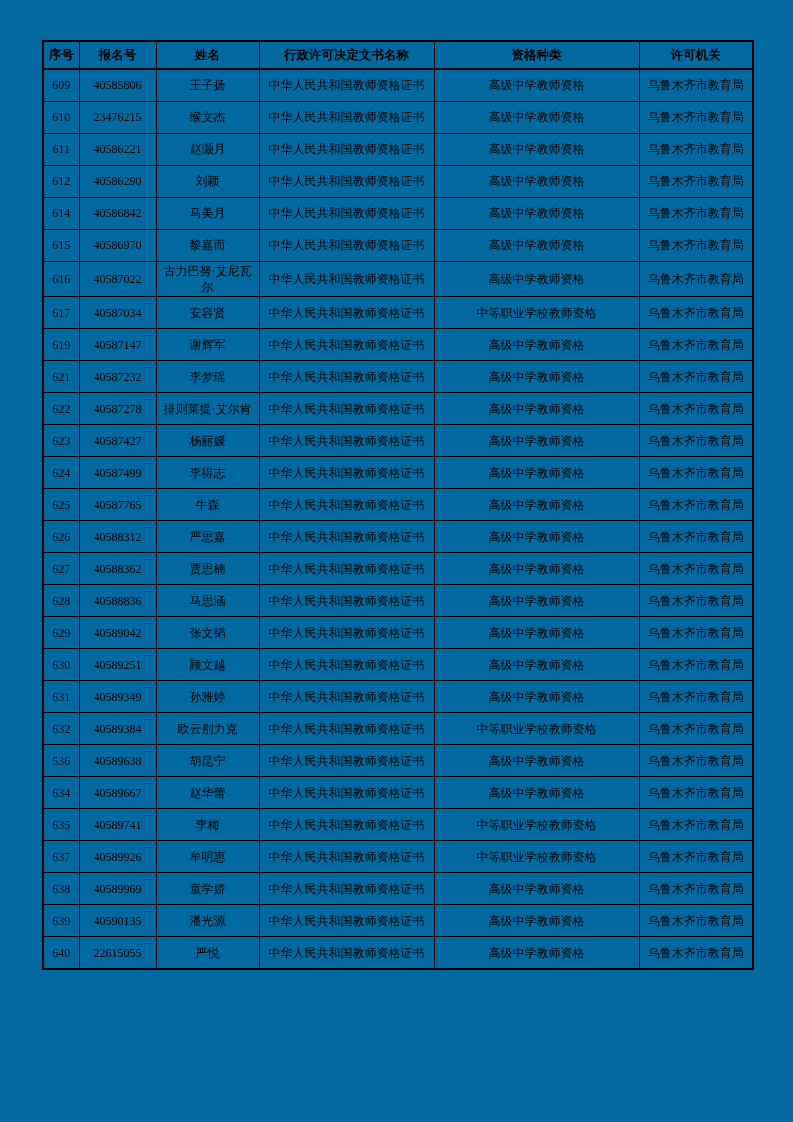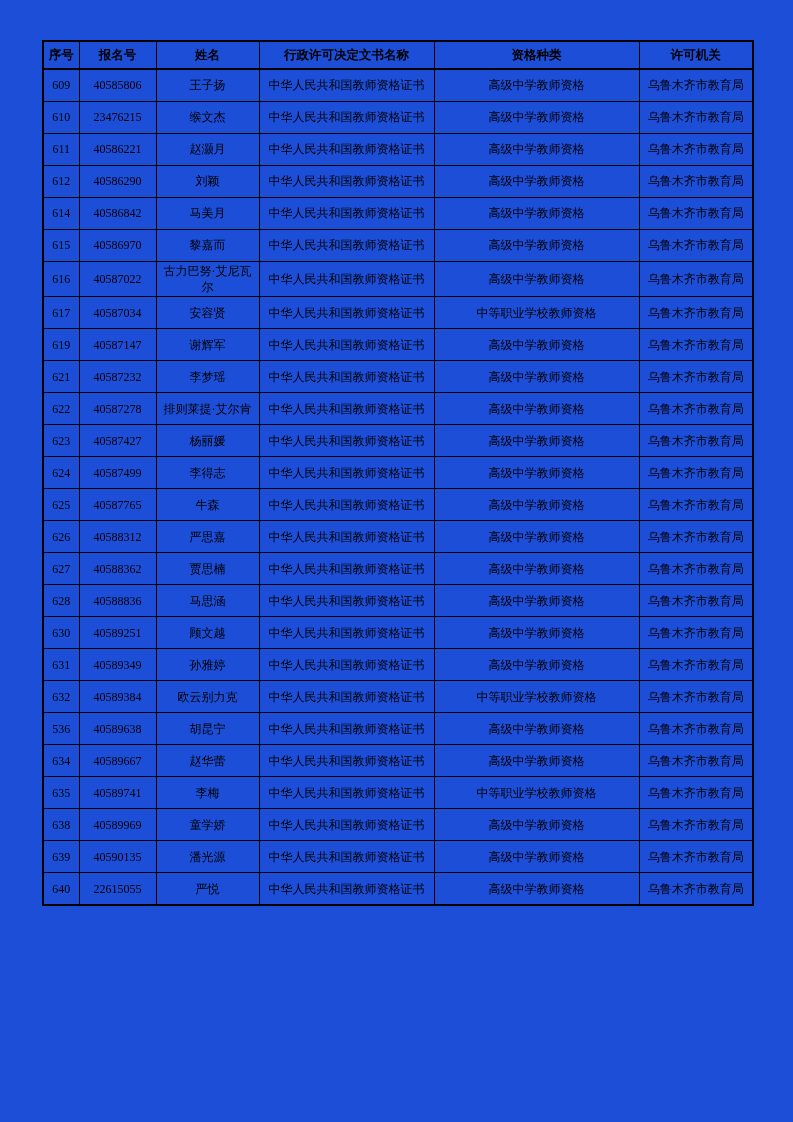--- a/index.html
+++ b/index.html
@@ -6,21 +6,21 @@
     margin: 0;
     padding: 0;
     background: #e8e8e8;
     font-family: "Liberation Serif", "DejaVu Serif", serif;
   }
   .page {
     position: relative;
     width: 793px;
     height: 1122px;
     margin: 0 auto;
-    background: #1d4ed8;
+    background: #0369a1;
     overflow: hidden;
   }
   table.license-table {
     position: absolute;
     left: 42px;
     top: 40px;
     width: 710px;
     border-collapse: collapse;
     table-layout: fixed;
     color: #000000;
@@ -210,20 +210,28 @@
         </tr>
         <tr>
           <td>628</td>
           <td>40588836</td>
           <td>马思涵</td>
           <td>中华人民共和国教师资格证书</td>
           <td>高级中学教师资格</td>
           <td>乌鲁木齐市教育局</td>
         </tr>
         <tr>
+          <td>629</td>
+          <td>40589042</td>
+          <td>张文韬</td>
+          <td>中华人民共和国教师资格证书</td>
+          <td>高级中学教师资格</td>
+          <td>乌鲁木齐市教育局</td>
+        </tr>
+        <tr>
           <td>630</td>
           <td>40589251</td>
           <td>顾文越</td>
           <td>中华人民共和国教师资格证书</td>
           <td>高级中学教师资格</td>
           <td>乌鲁木齐市教育局</td>
         </tr>
         <tr>
           <td>631</td>
           <td>40589349</td>
@@ -253,20 +261,28 @@
           <td>40589667</td>
           <td>赵华蕾</td>
           <td>中华人民共和国教师资格证书</td>
           <td>高级中学教师资格</td>
           <td>乌鲁木齐市教育局</td>
         </tr>
         <tr>
           <td>635</td>
           <td>40589741</td>
           <td>李梅</td>
+          <td>中华人民共和国教师资格证书</td>
+          <td>中等职业学校教师资格</td>
+          <td>乌鲁木齐市教育局</td>
+        </tr>
+        <tr>
+          <td>637</td>
+          <td>40589926</td>
+          <td>牟明惠</td>
           <td>中华人民共和国教师资格证书</td>
           <td>中等职业学校教师资格</td>
           <td>乌鲁木齐市教育局</td>
         </tr>
         <tr>
           <td>638</td>
           <td>40589969</td>
           <td>童学娇</td>
           <td>中华人民共和国教师资格证书</td>
           <td>高级中学教师资格</td>

